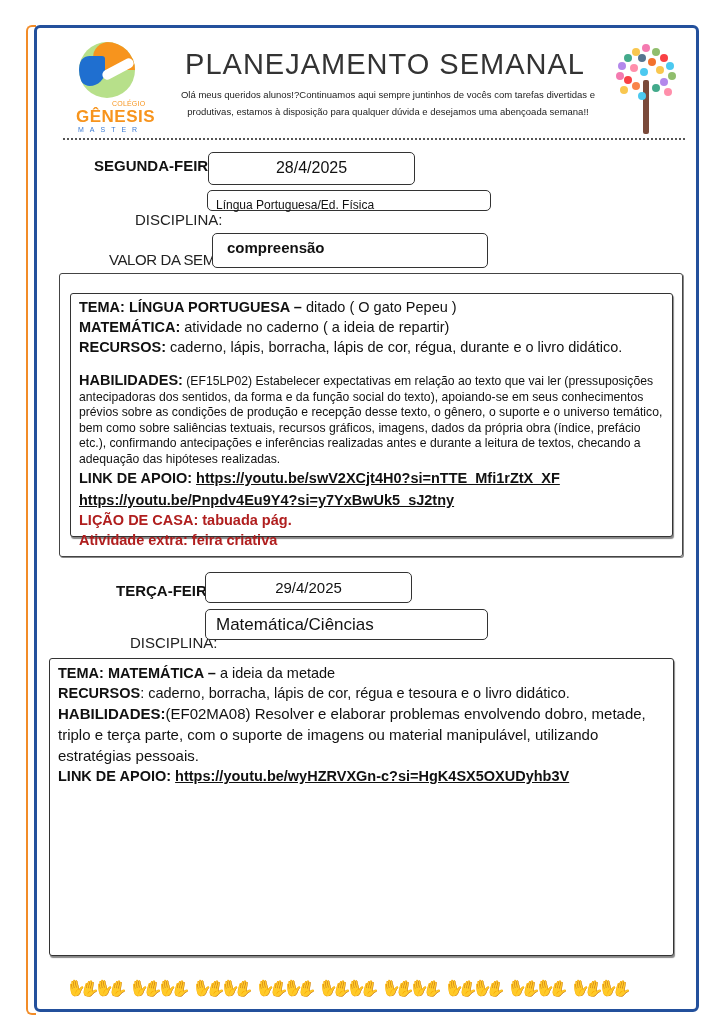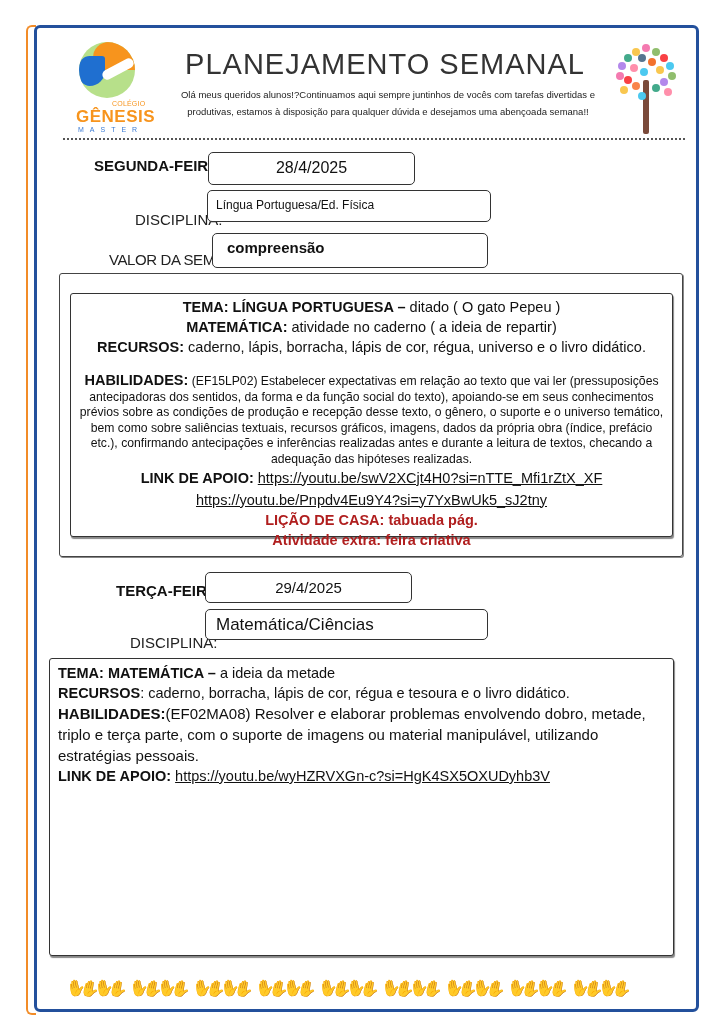--- a/index.html
+++ b/index.html
@@ -39,21 +39,21 @@
   .field-label { position: absolute; font-size: 15px; color: #222; text-transform: uppercase; margin-top: 8px; }
   .field-box { position: absolute; border: 1px solid #333; border-radius: 5px; background: #fff; }
   .field-box span { position: absolute; }
 
   
   .outer-box { position: absolute; border: 1px solid #444; border-radius: 3px; box-shadow: 1px 1px 0 #888; }
   .content-box { position: absolute; border: 1px solid #333; border-radius: 3px; box-shadow: 1px 2px 1px #888; background: #fff; padding: 3px 8px; }
   .line { font-size: 14.5px; line-height: 20px; white-space: nowrap; }
   .b { font-weight: bold; }
   .red { color: #b01e1e; font-weight: bold; }
-  .link { font-weight: normal; text-decoration: underline; color: #111; }
+  .link { font-weight: bold; text-decoration: underline; color: #111; }
   .hab { font-size: 12.2px; line-height: 15.6px; white-space: normal; }
   .hab2 { font-size: 15px; line-height: 21px; }
 
   
   .hands { position: absolute; left: 66px; top: 980px; height: 24px; display: flex; gap: 3px; }
   .hand-group { display: flex; gap: 0; margin-right: 4px; }
   .hand { width: 14px; height: 18px; font-size: 16px; line-height: 18px; text-align: center; }
 </style>
 </head>
 <body>
@@ -101,39 +101,39 @@
 </div>
 
 <div class="dotted"></div>
 
 <div class="day-label" style="left:66px;top:157px;">SEGUNDA-FEIRA</div>
 <div class="field-box" style="left:208px;top:152px;width:207px;height:33px;">
   <span style="left:0;right:0;top:6px;text-align:center;font-size:16px;">28/4/2025</span>
 </div>
 
 <div class="field-label" style="left:135px;top:203px;">DISCIPLINA:</div>
-<div class="field-box" style="left:207px;top:190px;width:284px;height:32px;">
+<div class="field-box" style="left:207px;top:190px;width:284px;height:21px;">
   <span style="left:8px;top:7px;font-size:12px;">Língua Portuguesa/Ed. Física</span>
 </div>
 
 <div class="field-label" style="left:109px;top:243px;letter-spacing:-0.4px;">VALOR DA SEMANA</div>
 <div class="field-box" style="left:212px;top:233px;width:276px;height:35px;">
   <span style="left:14px;top:5px;font-size:15px;font-weight:bold;font-family:'Liberation Sans',sans-serif;">compreensão</span>
 </div>
 
 <div class="outer-box" style="left:59px;top:273px;width:624px;height:284px;"></div>
-<div class="content-box" style="left:70px;top:293px;width:603px;height:244px;text-align:center;">
+<div class="content-box" style="left:70px;top:293px;width:603px;height:244px;">
   <div class="line">
     <span class="b">TEMA: LÍNGUA PORTUGUESA –</span><span> ditado ( O gato Pepeu )</span>
   </div>
   <div class="line">
     <span class="b">MATEMÁTICA:</span><span> atividade no caderno ( a ideia de repartir)</span>
   </div>
   <div class="line">
-    <span class="b">RECURSOS:</span><span> caderno, lápis, borracha, lápis de cor, régua, universo e o livro didático.</span>
+    <span class="b">RECURSOS:</span><span> caderno, lápis, borracha, lápis de cor, régua, durante e o livro didático.</span>
   </div>
   <div class="hab" style="margin-top:16px;">
     <span class="b" style="font-size:14.5px;">HABILIDADES:</span><span> (EF15LP02) Estabelecer expectativas em relação ao texto que vai ler (pressuposições antecipadoras dos sentidos, da forma e da função social do texto), apoiando-se em seus conhecimentos prévios sobre as condições de produção e recepção desse texto, o gênero, o suporte e o universo temático, bem como sobre saliências textuais, recursos gráficos, imagens, dados da própria obra (índice, prefácio etc.), confirmando antecipações e inferências realizadas antes e durante a leitura de textos, checando a adequação das hipóteses realizadas.</span>
   </div>
   <div class="line">
     <span class="b">LINK DE APOIO: </span><a class="link">https://youtu.be/swV2XCjt4H0?si=nTTE_Mfi1rZtX_XF</a>
   </div>
   <div class="line" style="margin-top:2px;">
     <a class="link">https://youtu.be/Pnpdv4Eu9Y4?si=y7YxBwUk5_sJ2tny</a>
   </div>

